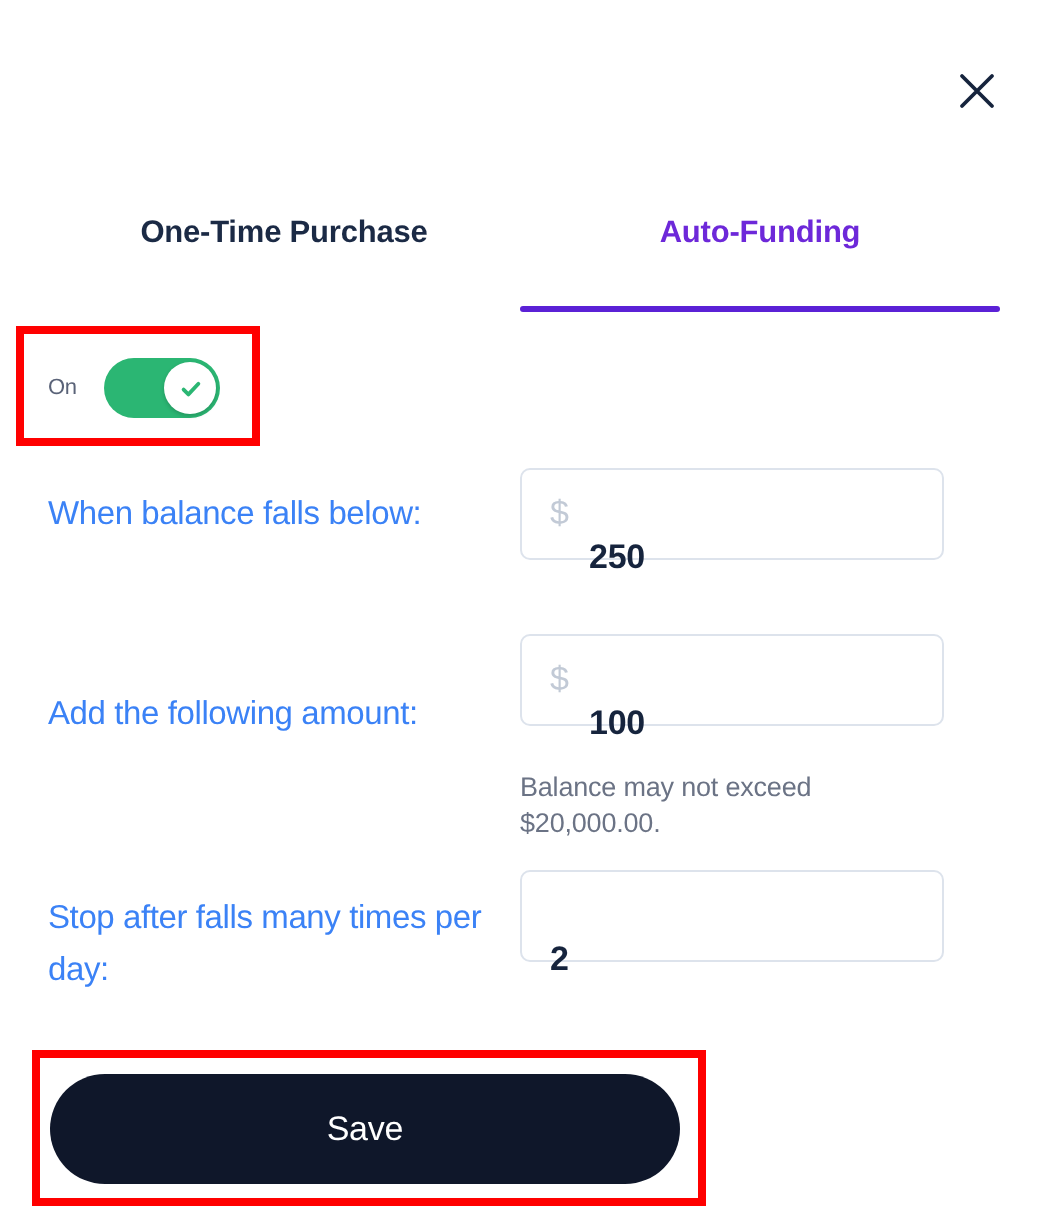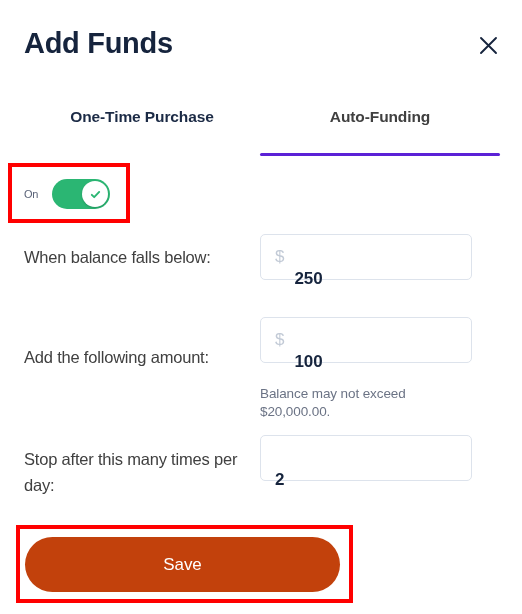--- a/index.html
+++ b/index.html
@@ -75,21 +75,21 @@
     font-family: inherit;
   }
   .tab-one {
     left: 22px;
     width: 240px;
     color: #1b2a45;
   }
   .tab-two {
     left: 260px;
     width: 240px;
-    color: #404040;
+    color: #6d28d9;
   }
   .tab-underline {
     position: absolute;
     left: 260px;
     top: 45px;
     width: 240px;
     height: 3px;
     background: #5b21d6;
     border-radius: 2px;
   }
@@ -153,21 +153,21 @@
     top: 525px;
     width: 337px;
     height: 78px;
   }
 
   
   .field-label {
     position: absolute;
     left: 24px;
     font-size: 16.5px;
-    color: #404040;
+    color: #3b82f6;
     letter-spacing: -0.2px;
     line-height: 26px;
     width: 230px;
   }
   .input-box {
     position: absolute;
     left: 260px;
     width: 212px;
     height: 46px;
     box-sizing: border-box;
@@ -211,34 +211,33 @@
   .box-3   { top: 435px; }
 
   
   .save-btn {
     position: absolute;
     left: 25px;
     top: 537px;
     width: 315px;
     height: 55px;
     border-radius: 28px;
-    background: #c2410c;
+    background: #0f172a;
     color: #ffffff;
     font-size: 17px;
     border: none;
     cursor: pointer;
     font-family: inherit;
     letter-spacing: -0.1px;
   }
 </style>
 </head>
 <body>
 
 <div class="header">
-  <div class="page-title">Add Funds</div>
 
   <button class="close-btn">
     <span>
       <svg width="19" height="19" viewBox="0 0 19 19">
         <path d="M2 2 L17 17 M17 2 L2 17" stroke="#16243d" stroke-width="1.9" stroke-linecap="round" fill="none"></path>
       </svg>
     </span>
   </button>
 </div>
 
@@ -272,20 +271,20 @@
   <span class="input-value">250</span>
 </div>
 
 <div class="field-label label-2">Add the following amount:</div>
 <div class="input-box box-2">
   <span class="currency-prefix">$</span>
   <span class="input-value">100</span>
 </div>
 <div class="helper">Balance may not exceed $20,000.00.</div>
 
-<div class="field-label label-3">Stop after this many times per day:</div>
+<div class="field-label label-3">Stop after falls many times per day:</div>
 <div class="input-box box-3">
   <span class="input-value">2</span>
 </div>
 
 <button class="save-btn">Save</button>
 
 <div class="highlight hl-save"></div>
 
 </body></html>

